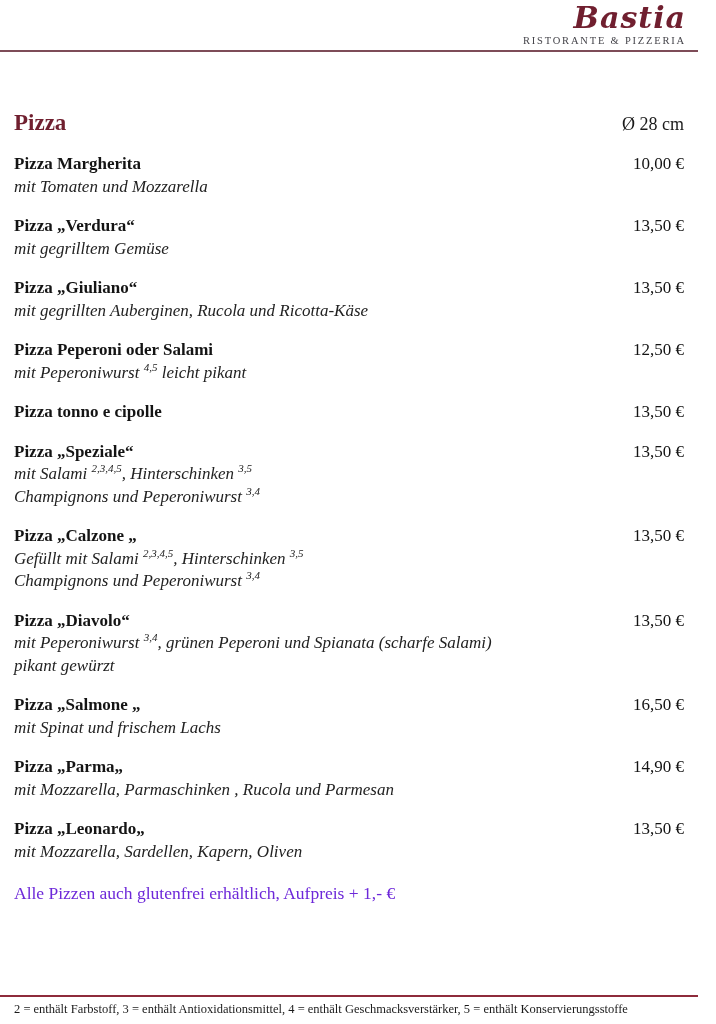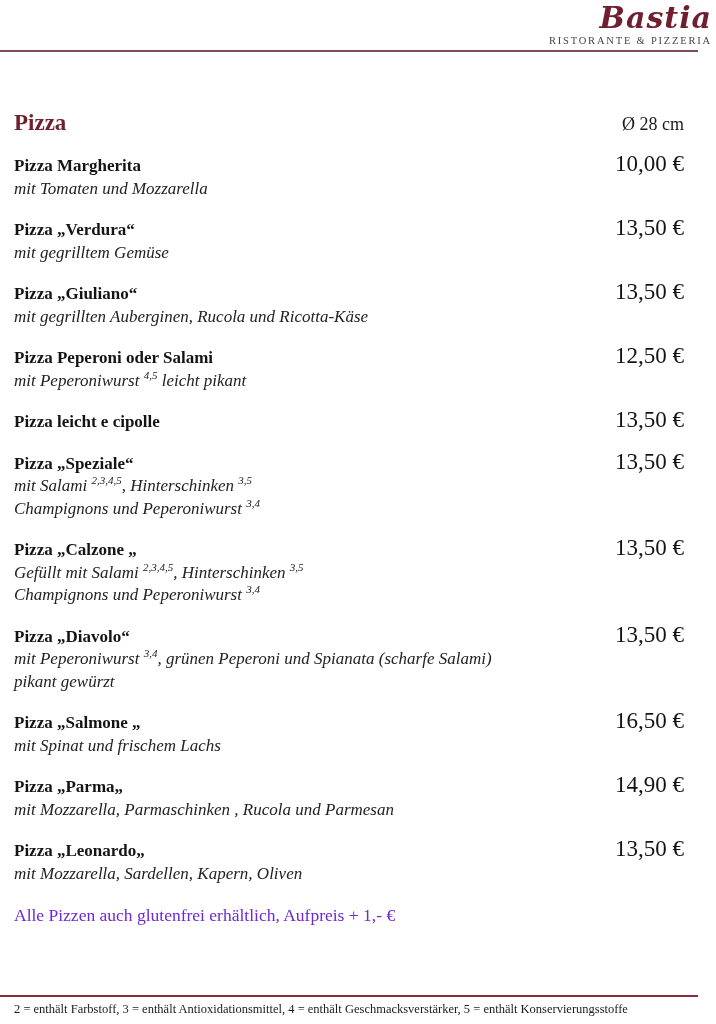--- a/index.html
+++ b/index.html
@@ -6,21 +6,21 @@
   body {
     width: 716px; height: 1024px;
     background: #ffffff;
     font-family: "Liberation Serif", serif;
     color: #1a1a1a;
     position: relative;
     overflow: hidden;
   }
   
   .header {
-    padding: 2px 4px 0 14px;
+    padding: 2px 30px 0 14px;
     text-align: right;
   }
   .logo {
     font-family: "DejaVu Serif", serif;
     font-style: italic;
     font-weight: bold;
     font-size: 30px;
     line-height: 32px;
     letter-spacing: 1px;
     color: #701f2f;
@@ -67,21 +67,21 @@
     justify-content: space-between;
     align-items: baseline;
   }
   .item-name {
     font-weight: bold;
     font-size: 17px;
     line-height: 22.5px;
     color: #141414;
   }
   .item-price {
-    font-size: 23px;
+    font-size: 17px;
     line-height: 22.5px;
     color: #141414;
     white-space: nowrap;
   }
   .item-desc-line {
     font-style: italic;
     font-size: 17px;
     line-height: 22.5px;
     color: #222222;
   }
@@ -164,21 +164,21 @@
       <span class="item-name">Pizza Peperoni oder Salami</span>
       <span class="item-price">12,50 €</span>
     </div>
     <div class="item-desc">
           <div class="item-desc-line">mit Peperoniwurst <sup>4,5</sup> leicht pikant</div>
         </div>
   </div>
 
   <div class="item">
     <div class="item-row">
-      <span class="item-name">Pizza leicht e cipolle</span>
+      <span class="item-name">Pizza tonno e cipolle</span>
       <span class="item-price">13,50 €</span>
     </div>
   </div>
 
   <div class="item">
     <div class="item-row">
       <span class="item-name">Pizza „Speziale“</span>
       <span class="item-price">13,50 €</span>
     </div>
     <div class="item-desc">

